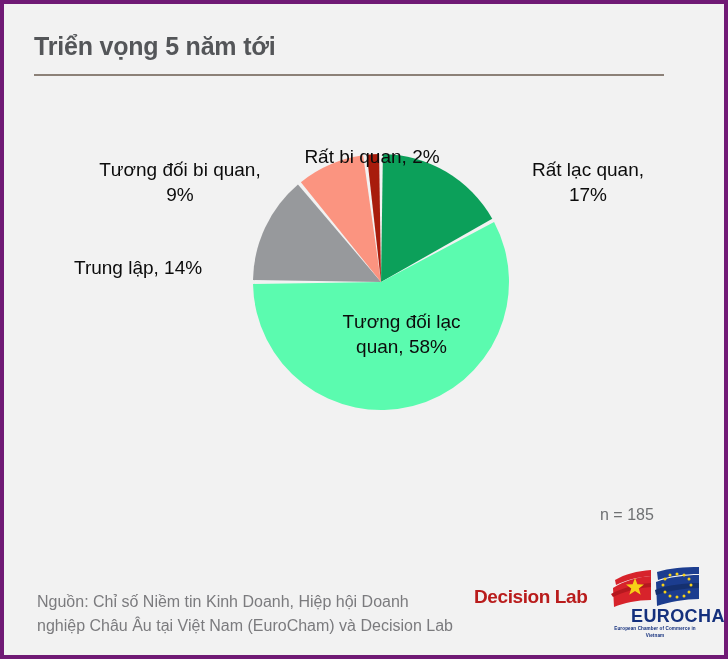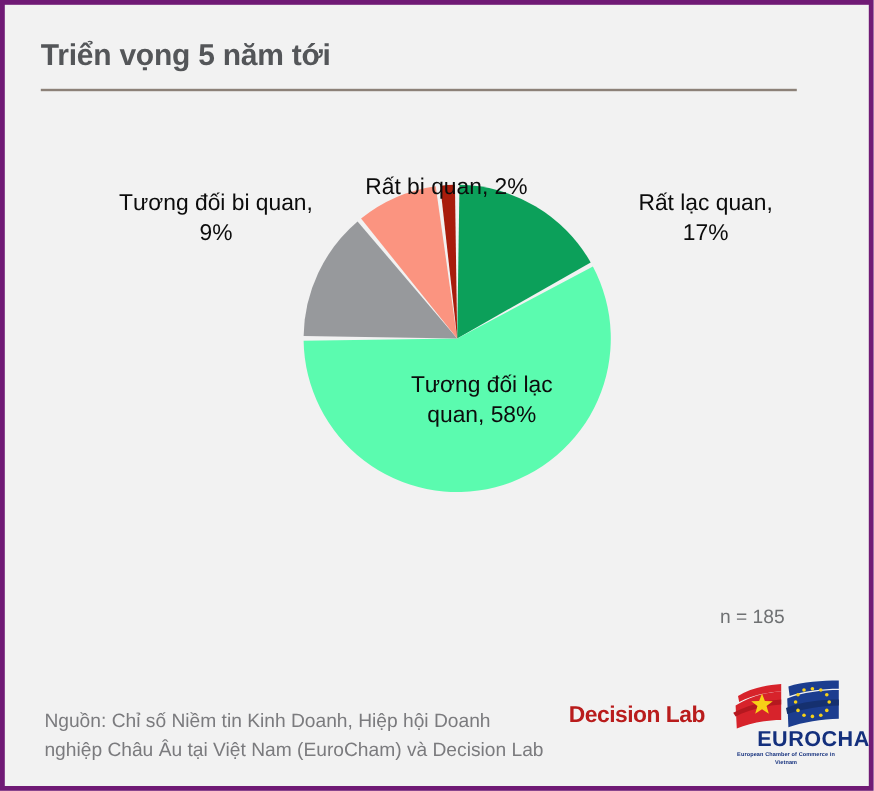--- a/index.html
+++ b/index.html
@@ -194,20 +194,21 @@
           <path d="M 130 130 L 115.84 2.79 A 128 128 0 0 1 128.10 2.01 Z" fill="#a81c0c"></path>
         </g>
     </svg>
   </div>
 
   <div class="pie-label" id="label-very-pessimistic">Rất bi quan, 2%</div>
 
   <div class="pie-label" id="label-somewhat-pessimistic">Tương đối bi quan,
 9%</div>
 
+  <div class="pie-label" id="label-neutral">Trung lập, 14%</div>
 
   <div class="pie-label" id="label-very-optimistic">Rất lạc quan,
 17%</div>
 
   <div class="pie-label" id="label-somewhat-optimistic">Tương đối lạc
 quan, 58%</div>
 
   <div id="sample-size">n = 185</div>
   <div id="source-note">Nguồn: Chỉ số Niềm tin Kinh Doanh, Hiệp hội Doanh nghiệp Châu Âu tại Việt Nam (EuroCham) và Decision Lab</div>
 

